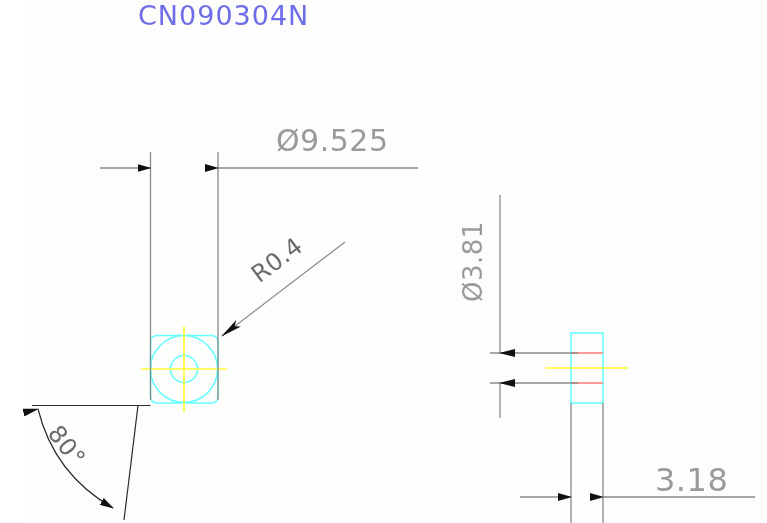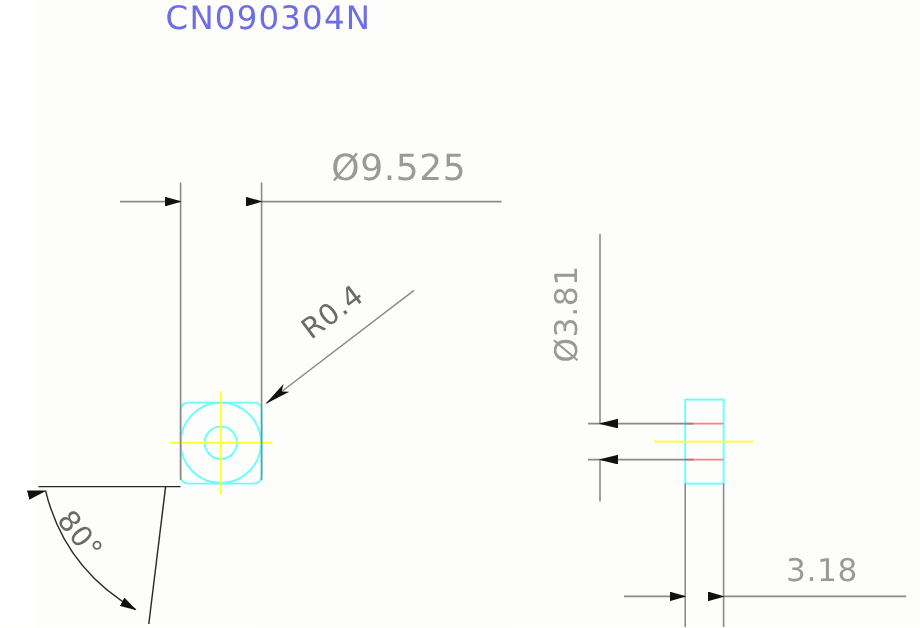--- a/index.html
+++ b/index.html
@@ -53,21 +53,21 @@
     font-size: 26px;
     letter-spacing: 0.5px;
     color: #9a9a9a;
     transform: rotate(-90deg);
     transform-origin: left top;
     translate: 0 106px;
   }
   #dim-318-text {
     left: 655px;
     top: 461px;
-    font-size: 26px;
+    font-size: 32px;
     letter-spacing: 0.5px;
     color: #9a9a9a;
   }
   #dim-r04-text {
     left: 246px;
     top: 266px;
     font-size: 24px;
     letter-spacing: 0.5px;
     color: #6b6b6b;
     transform: rotate(-37deg);

